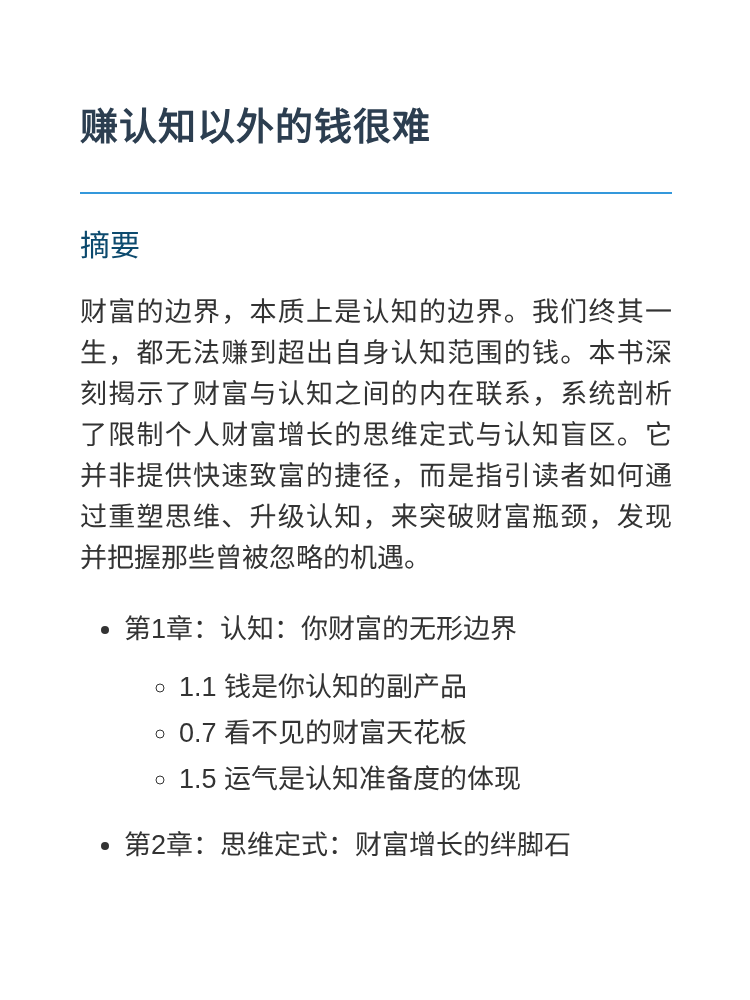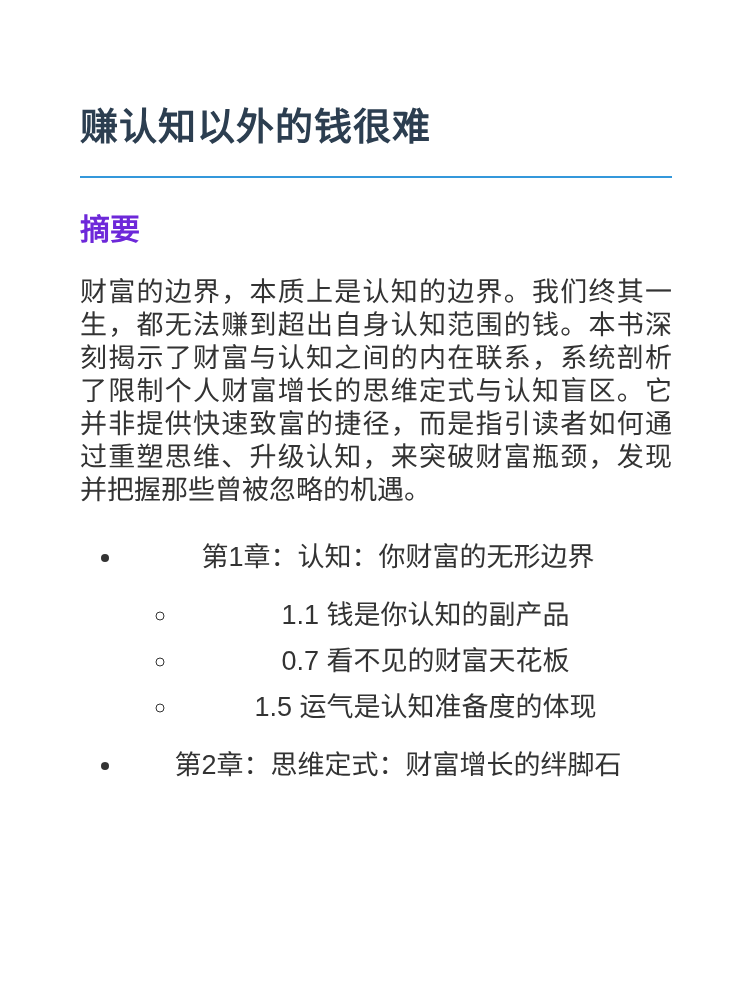--- a/index.html
+++ b/index.html
@@ -14,53 +14,52 @@
     padding: 104px 78px 0 80px;
     overflow: hidden;
   }
   h1.doc-title {
     font-size: 38px;
     font-weight: 700;
     color: #2c3e50;
     line-height: 1.25;
     letter-spacing: 1px;
     border-bottom: 2px solid #3498db;
-    padding-bottom: 24px;
+    padding-bottom: 40px;
     margin-bottom: 34px;
   }
   h2.sec-heading {
     font-size: 30px;
-    font-weight: 700;
-    color: #6d28d9;
+    font-weight: 400;
+    color: #0c4a6e;
     line-height: 1.2;
     margin-bottom: 28px;
   }
   p.summary-text {
     font-size: 27px;
     color: #333333;
-    line-height: 33px;
+    line-height: 41px;
     margin-bottom: 30px;
     text-align: justify;
   }
   ul.toc-list {
     list-style: disc;
     padding-left: 44px;
     font-size: 27px;
     color: #333333;
   }
   ul.toc-list > li {
     line-height: 40px;
     margin-bottom: 4px;
-    text-align: center;
   }
   ul.toc-sublist {
     list-style: circle;
     padding-left: 55px;
     margin-top: 18px;
-    margin-bottom: 18px;
+    margin-bottom: 26px;
   }
   ul.toc-sublist > li {
     line-height: 40px;
     margin-bottom: 6px;
   }
 </style>
 </head>
 <body>
 
 <div class="page">

